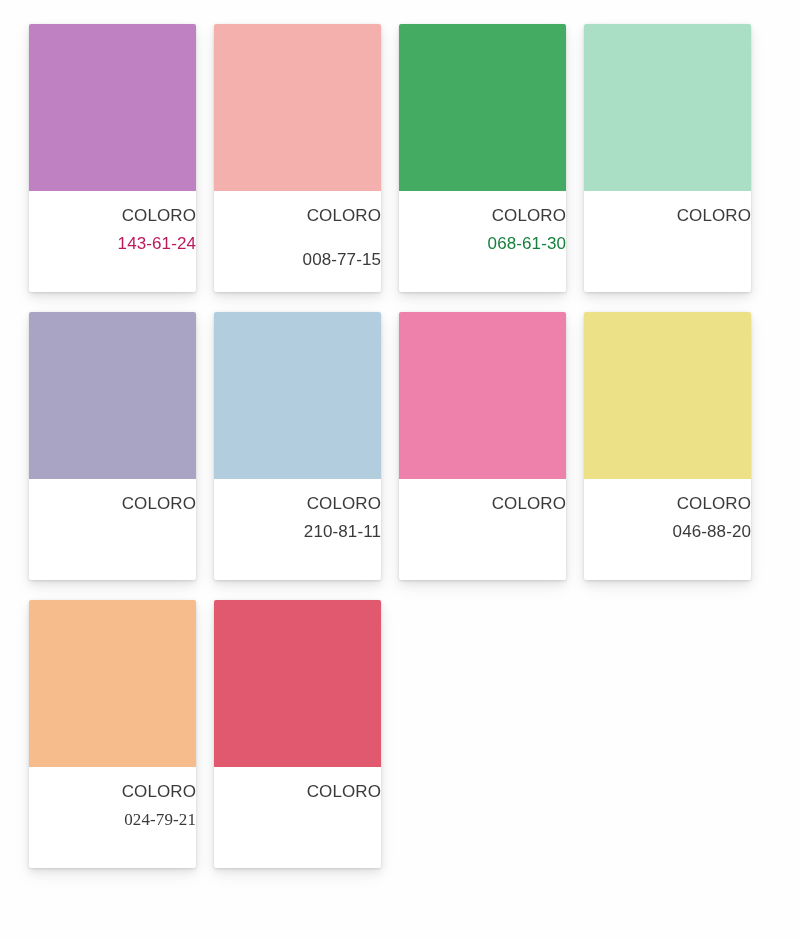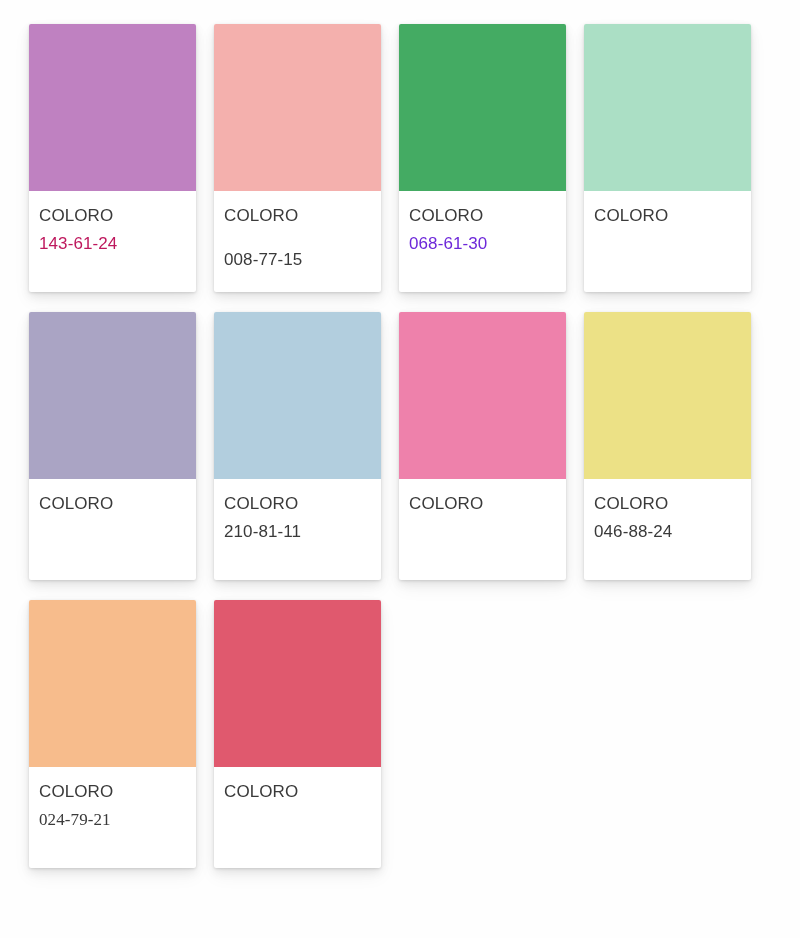--- a/index.html
+++ b/index.html
@@ -52,20 +52,21 @@
   }
 
   .swatch-brand,
   .swatch-code {
     display: block;
     color: #3a3a3a;
     font-size: 17px;
     line-height: 1.62;
     letter-spacing: 0.1px;
     white-space: nowrap;
+    text-align: right;
   }
 </style>
 </head>
 <body style="background: rgb(254, 254, 254);">
 
 <main id="swatch-grid">
     <div class="swatch-card">
       <div class="swatch-color" style="background-color: rgb(191, 129, 193);"></div>
       <div class="swatch-caption">
         <span class="swatch-brand" style="color: rgb(58, 58, 58);">COLORO</span>
@@ -76,21 +77,21 @@
       <div class="swatch-color" style="background-color: rgb(244, 176, 173);"></div>
       <div class="swatch-caption">
         <span class="swatch-brand" style="color: rgb(58, 58, 58);">COLORO</span>
         <span class="swatch-code" style="color: rgb(58, 58, 58); margin-top: 16px;">008-77-15</span>
       </div>
     </div>
     <div class="swatch-card">
       <div class="swatch-color" style="background-color: rgb(68, 171, 99);"></div>
       <div class="swatch-caption">
         <span class="swatch-brand" style="color: rgb(58, 58, 58);">COLORO</span>
-        <span class="swatch-code" style="color: #6d28d9;">068-61-30</span>
+        <span class="swatch-code" style="color: #15803d;">068-61-30</span>
       </div>
     </div>
     <div class="swatch-card">
       <div class="swatch-color" style="background-color: rgb(171, 223, 197);"></div>
       <div class="swatch-caption">
         <span class="swatch-brand" style="color: rgb(58, 58, 58);">COLORO</span>
       </div>
     </div>
     <div class="swatch-card">
       <div class="swatch-color" style="background-color: rgb(170, 164, 196);"></div>
@@ -108,21 +109,21 @@
     <div class="swatch-card">
       <div class="swatch-color" style="background-color: rgb(238, 129, 171);"></div>
       <div class="swatch-caption">
         <span class="swatch-brand" style="color: rgb(58, 58, 58);">COLORO</span>
       </div>
     </div>
     <div class="swatch-card">
       <div class="swatch-color" style="background-color: rgb(236, 225, 134);"></div>
       <div class="swatch-caption">
         <span class="swatch-brand" style="color: rgb(58, 58, 58);">COLORO</span>
-        <span class="swatch-code" style="color: rgb(58, 58, 58);">046-88-24</span>
+        <span class="swatch-code" style="color: rgb(58, 58, 58);">046-88-20</span>
       </div>
     </div>
     <div class="swatch-card">
       <div class="swatch-color" style="background-color: rgb(247, 188, 140);"></div>
       <div class="swatch-caption">
         <span class="swatch-brand" style="color: rgb(58, 58, 58);">COLORO</span>
         <span class="swatch-code" style="color: rgb(58, 58, 58); font-family: Liberation Serif, serif;">024-79-21</span>
       </div>
     </div>
     <div class="swatch-card">

